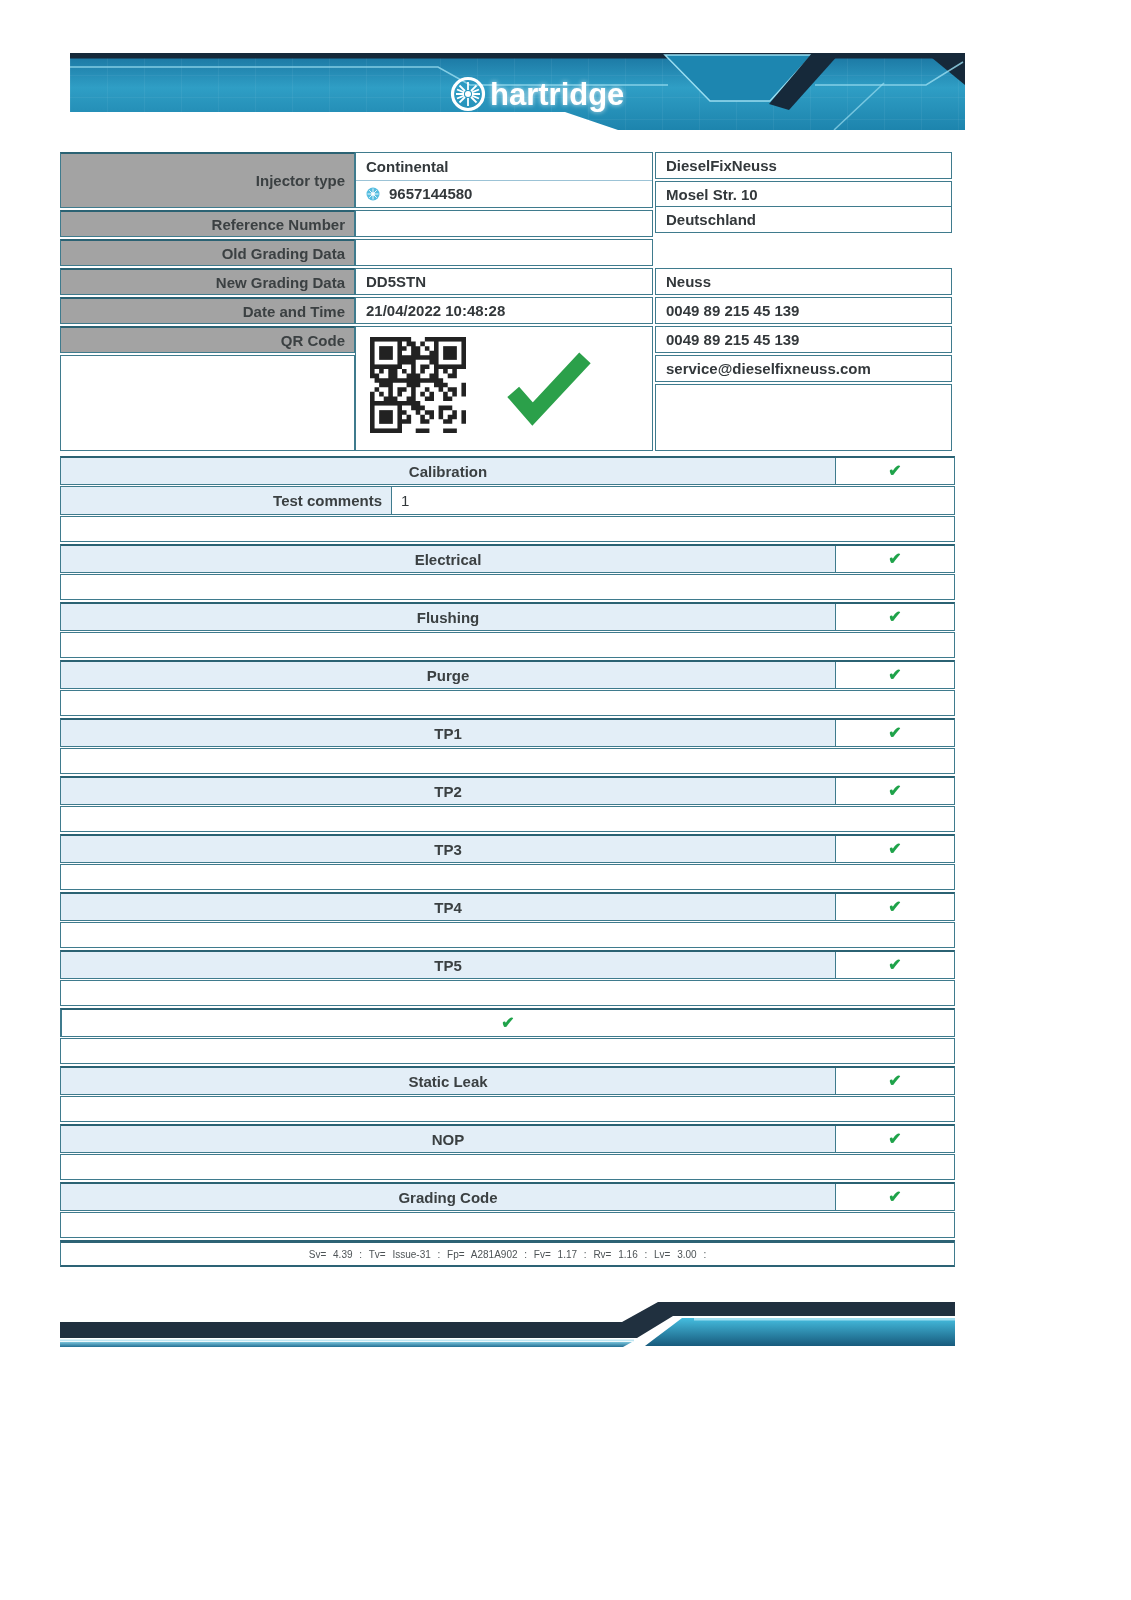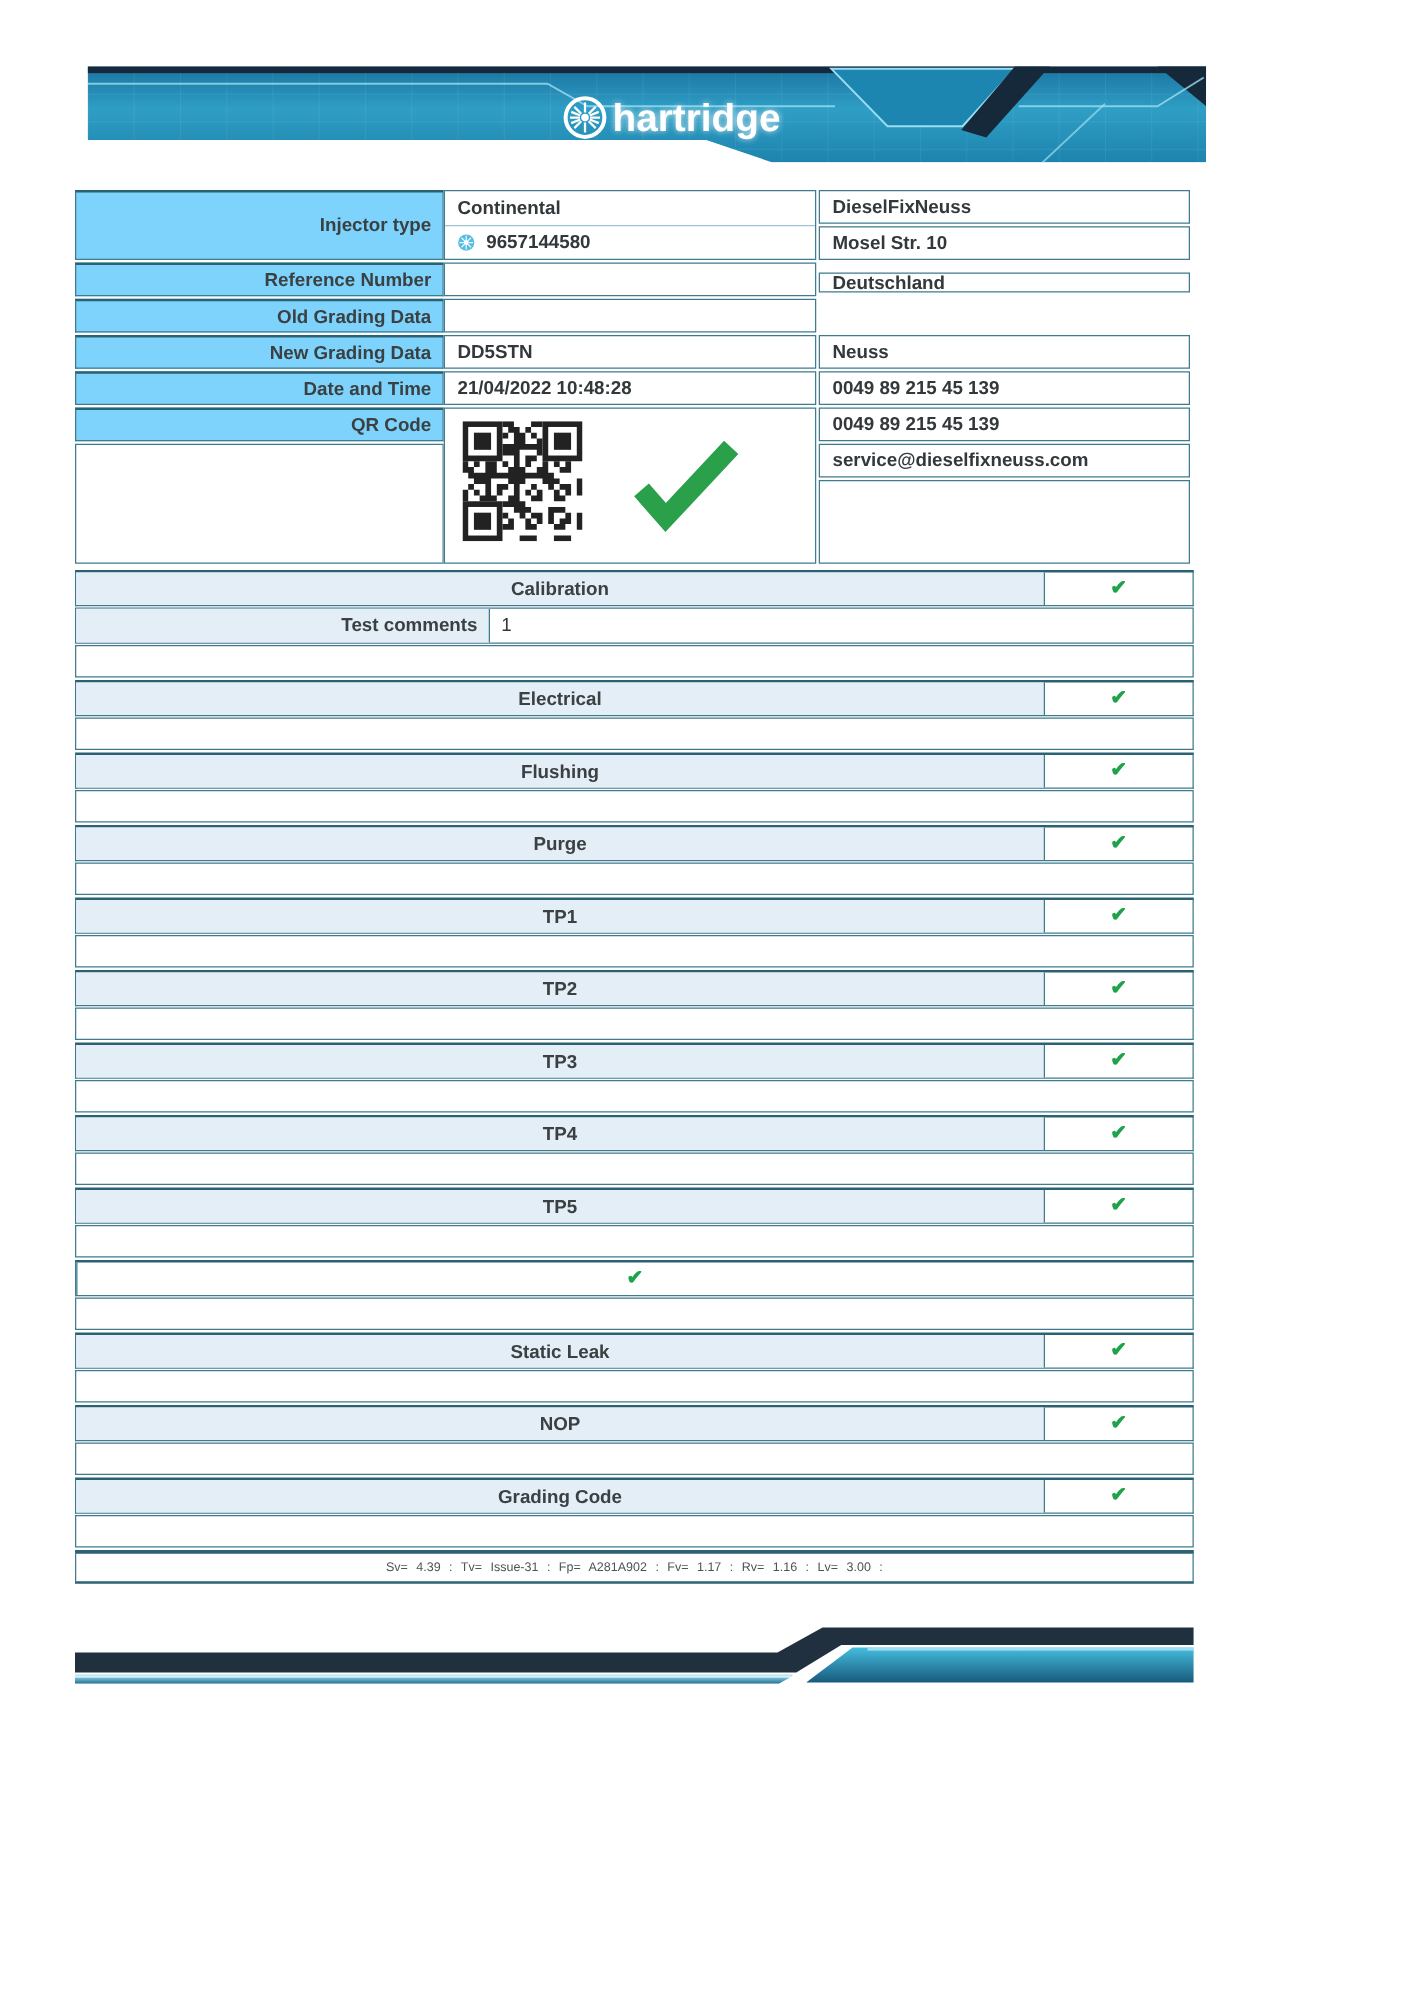--- a/index.html
+++ b/index.html
@@ -6,21 +6,21 @@
   body{width:1131px;height:1600px;position:relative;font-family:"Liberation Sans",sans-serif;overflow:hidden;}
   .content{position:absolute;left:60px;width:895px;}
 
   
   #top-banner{top:53px;height:77px;}
 
   
   #info-table{top:152px;height:301px;position:absolute;}
   .cell{position:absolute;border:1px solid #3f7b8d;background:#ffffff;box-sizing:border-box;
         font-size:15px;color:#33383b;display:flex;align-items:center;font-weight:bold;}
-  .cell.lbl{background:#7dd3fc;justify-content:flex-end;padding-right:9px;font-weight:bold;color:#3b4042;border-top:2px solid #2b6273;}
+  .cell.lbl{background:#a3a3a3;justify-content:flex-end;padding-right:9px;font-weight:bold;color:#3b4042;border-top:2px solid #2b6273;}
   .cell.val{padding-left:10px;}
   .c1{left:0;width:295px;}
   .c2{left:295px;width:298px;}
   .c3{left:595px;width:297px;}
   .combo{flex-direction:column;align-items:stretch;padding:0;}
   .combo .half{height:28px;display:flex;align-items:center;padding-left:10px;}
   .combo .half + .half{border-top:1px solid #9cc3d6;}
   .qrcell{align-items:flex-start;padding:10px 0 0 14px;}
   .bigcheck{margin-left:38px;margin-top:12px;}
 
@@ -144,21 +144,21 @@
         <rect x="4.571428571428571" y="68.57142857142857" width="22.857142857142854" height="22.857142857142854" fill="#fff"></rect>
         <rect x="9.142857142857142" y="73.14285714285714" width="13.714285714285714" height="13.714285714285714" fill="#222"></rect>
       </svg>
     <svg class="bigcheck" width="92" height="84" viewBox="0 0 100 90">
       <path d="M10,46 L31,70 L88,9" fill="none" stroke="#2ba04a" stroke-width="17"></path>
     </svg>
   </div>
 
   <div class="cell val c3" style="top:0;height:27px;">DieselFixNeuss</div>
   <div class="cell val c3" style="top:29px;height:27px;">Mosel Str. 10</div>
-  <div class="cell val c3" style="top:66px;height:16px;">Deutschland</div>
+  <div class="cell val c3" style="top:54px;height:27px;">Deutschland</div>
   <div class="cell val c3" style="top:116px;height:27px;">Neuss</div>
   <div class="cell val c3" style="top:145px;height:27px;">0049 89 215 45 139</div>
   <div class="cell val c3" style="top:174px;height:27px;">0049 89 215 45 139</div>
   <div class="cell val c3" style="top:203px;height:27px;">service@dieselfixneuss.com</div>
   <div class="cell c3" style="top:232px;height:67px;"></div>
 </div>
 
 <div class="content" id="results">
 
   <div class="row hdr">

